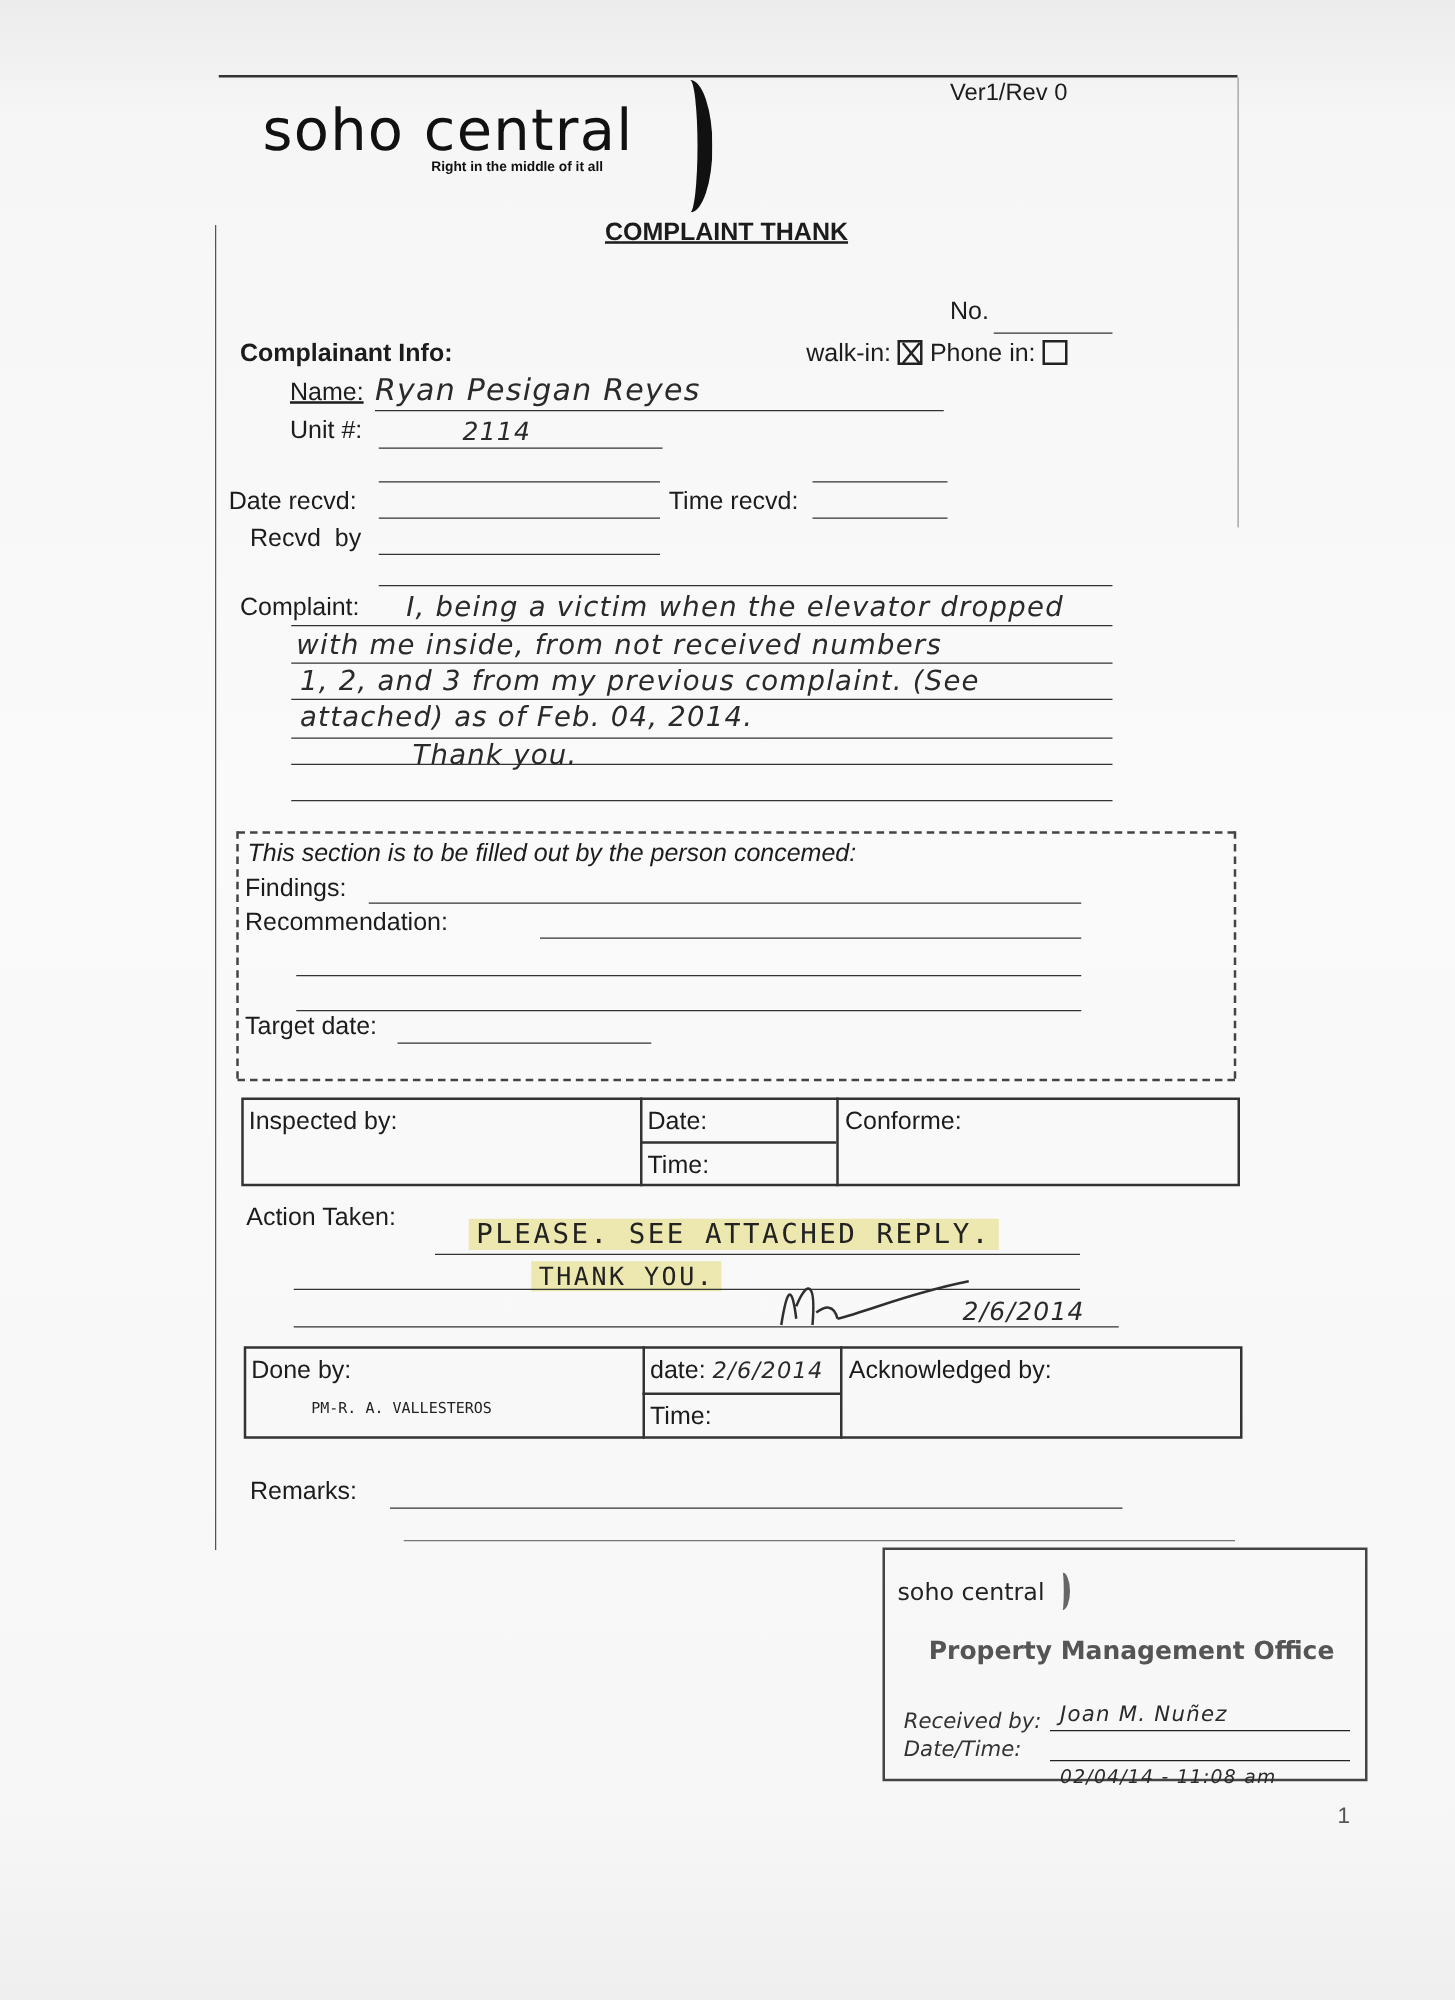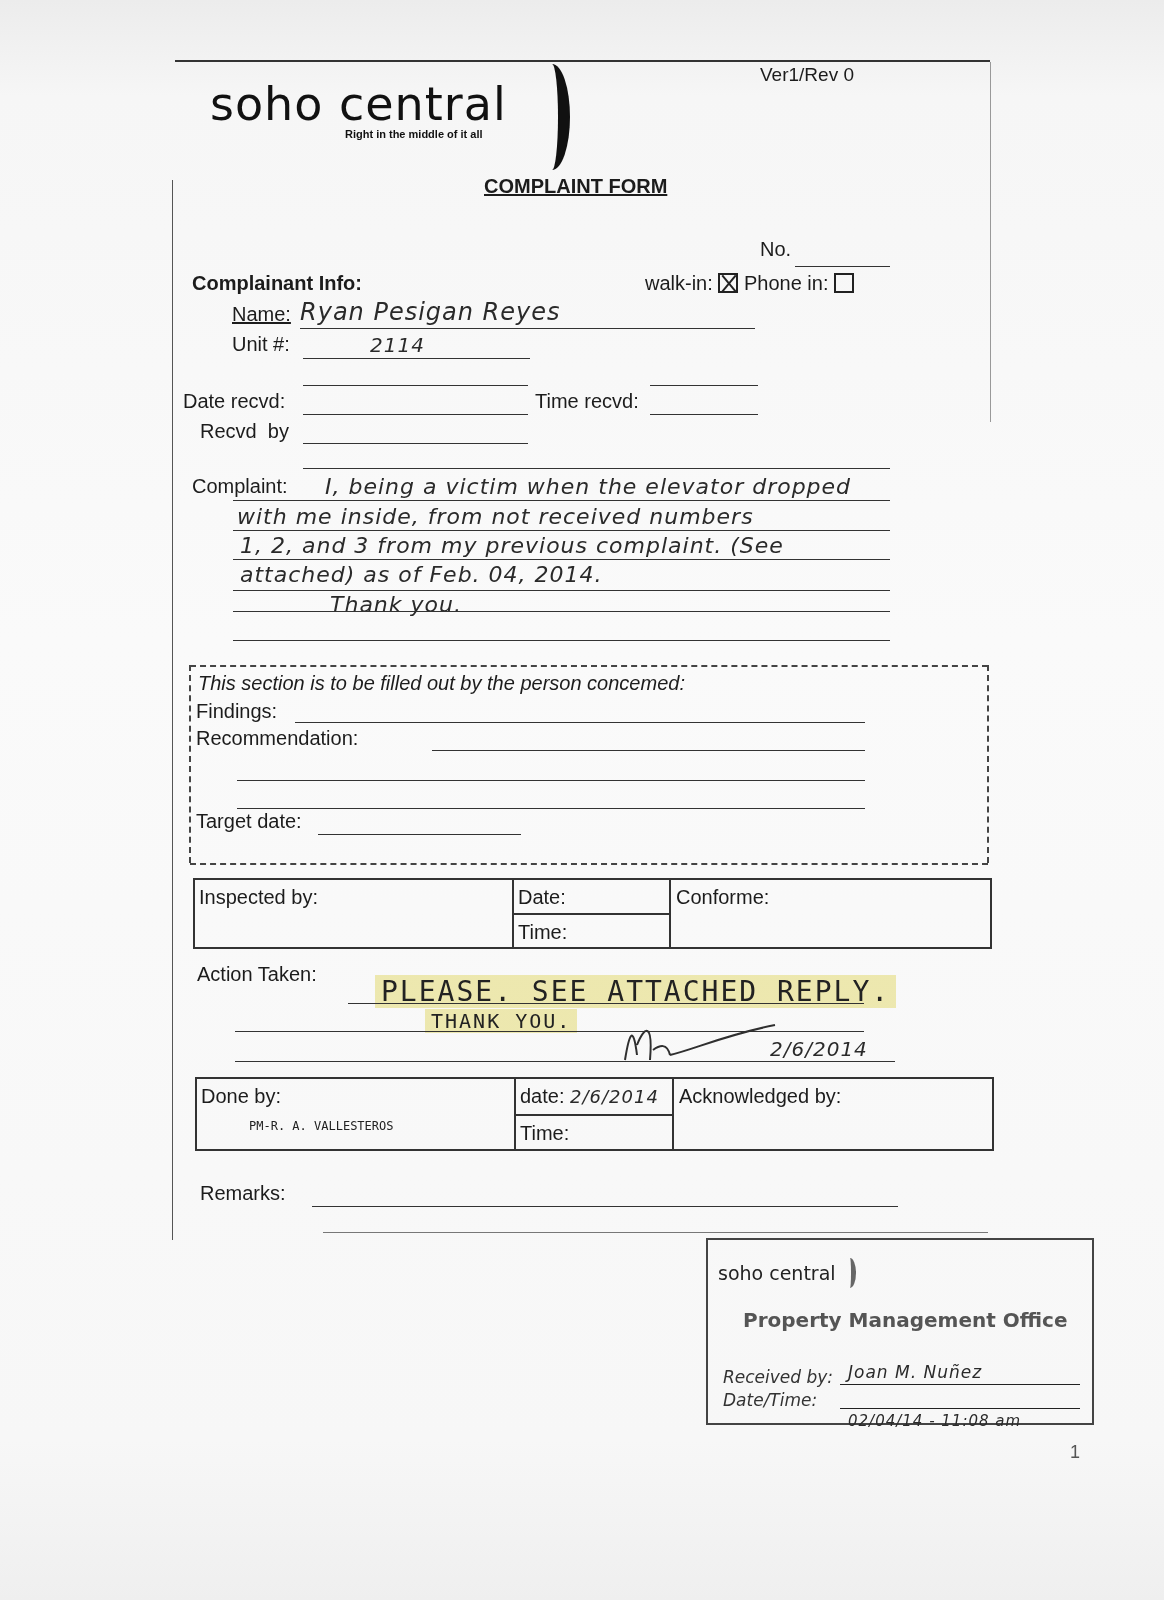--- a/index.html
+++ b/index.html
@@ -32,21 +32,21 @@
   <div class="line" style="left:175px; top:60px; width:815px; border-top-width:2.5px;"></div>
   <div class="vline" style="left:172px; top:180px; height:1060px; border-left-color:#555;"></div>
   <div class="vline" style="left:990px; top:62px; height:360px; border-left-color:#999;"></div>
 
   <div class="abs" style="left:210px; top:78px; width:370px; height:100px;">
     <div style="font-family:'DejaVu Sans', sans-serif; font-size:46px; letter-spacing:1px; color:#111; line-height:52px;">soho central</div>
     <div style="position:absolute; left:135px; top:50px; font-size:11px; font-weight:bold; color:#111;">Right in the middle of it all</div>
     <div style="position:absolute; left:330px; top:-14px; width:30px; height:106px; border-right:12px solid #111; border-radius:0 60% 60% 0 / 0 50% 50% 0;"></div>
   </div>
   <div class="lbl" style="left:760px; top:64px; font-size:19px;">Ver1/Rev 0</div>
-  <div class="lbl" style="left:484px; top:175px; font-size:20px; font-weight:bold; text-decoration:underline; text-decoration-thickness:2px;">COMPLAINT FORM</div>
+  <div class="lbl" style="left:484px; top:175px; font-size:20px; font-weight:bold; text-decoration:underline; text-decoration-thickness:2px;">COMPLAINT THANK</div>
 
   <div class="lbl" style="left:760px; top:238px;">No.</div>
   <div class="line" style="left:795px; top:266px; width:95px;"></div>
 
   <div class="lbl" style="left:192px; top:272px; font-weight:bold;">Complainant Info:</div>
   <div class="lbl" style="left:645px; top:272px;">
     <span>walk-in:</span>
     <span class="checkbox checked"></span>
     <span>Phone in:</span>
     <span class="checkbox"></span>
@@ -101,21 +101,21 @@
   <div class="box" style="left:193px; top:878px; width:799px; height:71px;"></div>
   <div class="vline" style="left:512px; top:878px; height:71px; border-left-width:2px;"></div>
   <div class="vline" style="left:669px; top:878px; height:71px; border-left-width:2px;"></div>
   <div class="line" style="left:512px; top:913px; width:157px; border-top-width:2px;"></div>
   <div class="lbl" style="left:199px; top:886px;">Inspected by:</div>
   <div class="lbl" style="left:518px; top:886px;">Date:</div>
   <div class="lbl" style="left:518px; top:921px;">Time:</div>
   <div class="lbl" style="left:676px; top:886px;">Conforme:</div>
 
   <div class="lbl" style="left:197px; top:963px;">Action Taken:</div>
-  <div class="abs hw-block" style="left:375px; top:975px; font-size:28px;">
+  <div class="abs hw-block" style="left:375px; top:975px; font-size:22px;">
     <span class="highlight">PLEASE. SEE ATTACHED REPLY.</span>
   </div>
   <div class="line" style="left:348px; top:1003px; width:516px;"></div>
   <div class="abs hw-block" style="left:425px; top:1009px; font-size:20px;">
     <span class="highlight">THANK YOU.</span>
   </div>
   <div class="line" style="left:235px; top:1031px; width:629px;"></div>
   <div class="abs" style="left:615px; top:1015px; width:170px; height:50px;">
     <svg width="170" height="50" viewBox="0 0 170 50">
       <path d="M10 45 C 14 20, 18 8, 22 40 M22 30 C 30 10, 38 8, 35 45 M38 35 C 45 30, 52 28, 55 40 M55 40 C 80 34, 110 20, 160 10" stroke="#2f2f2f" stroke-width="2" fill="none"></path>

